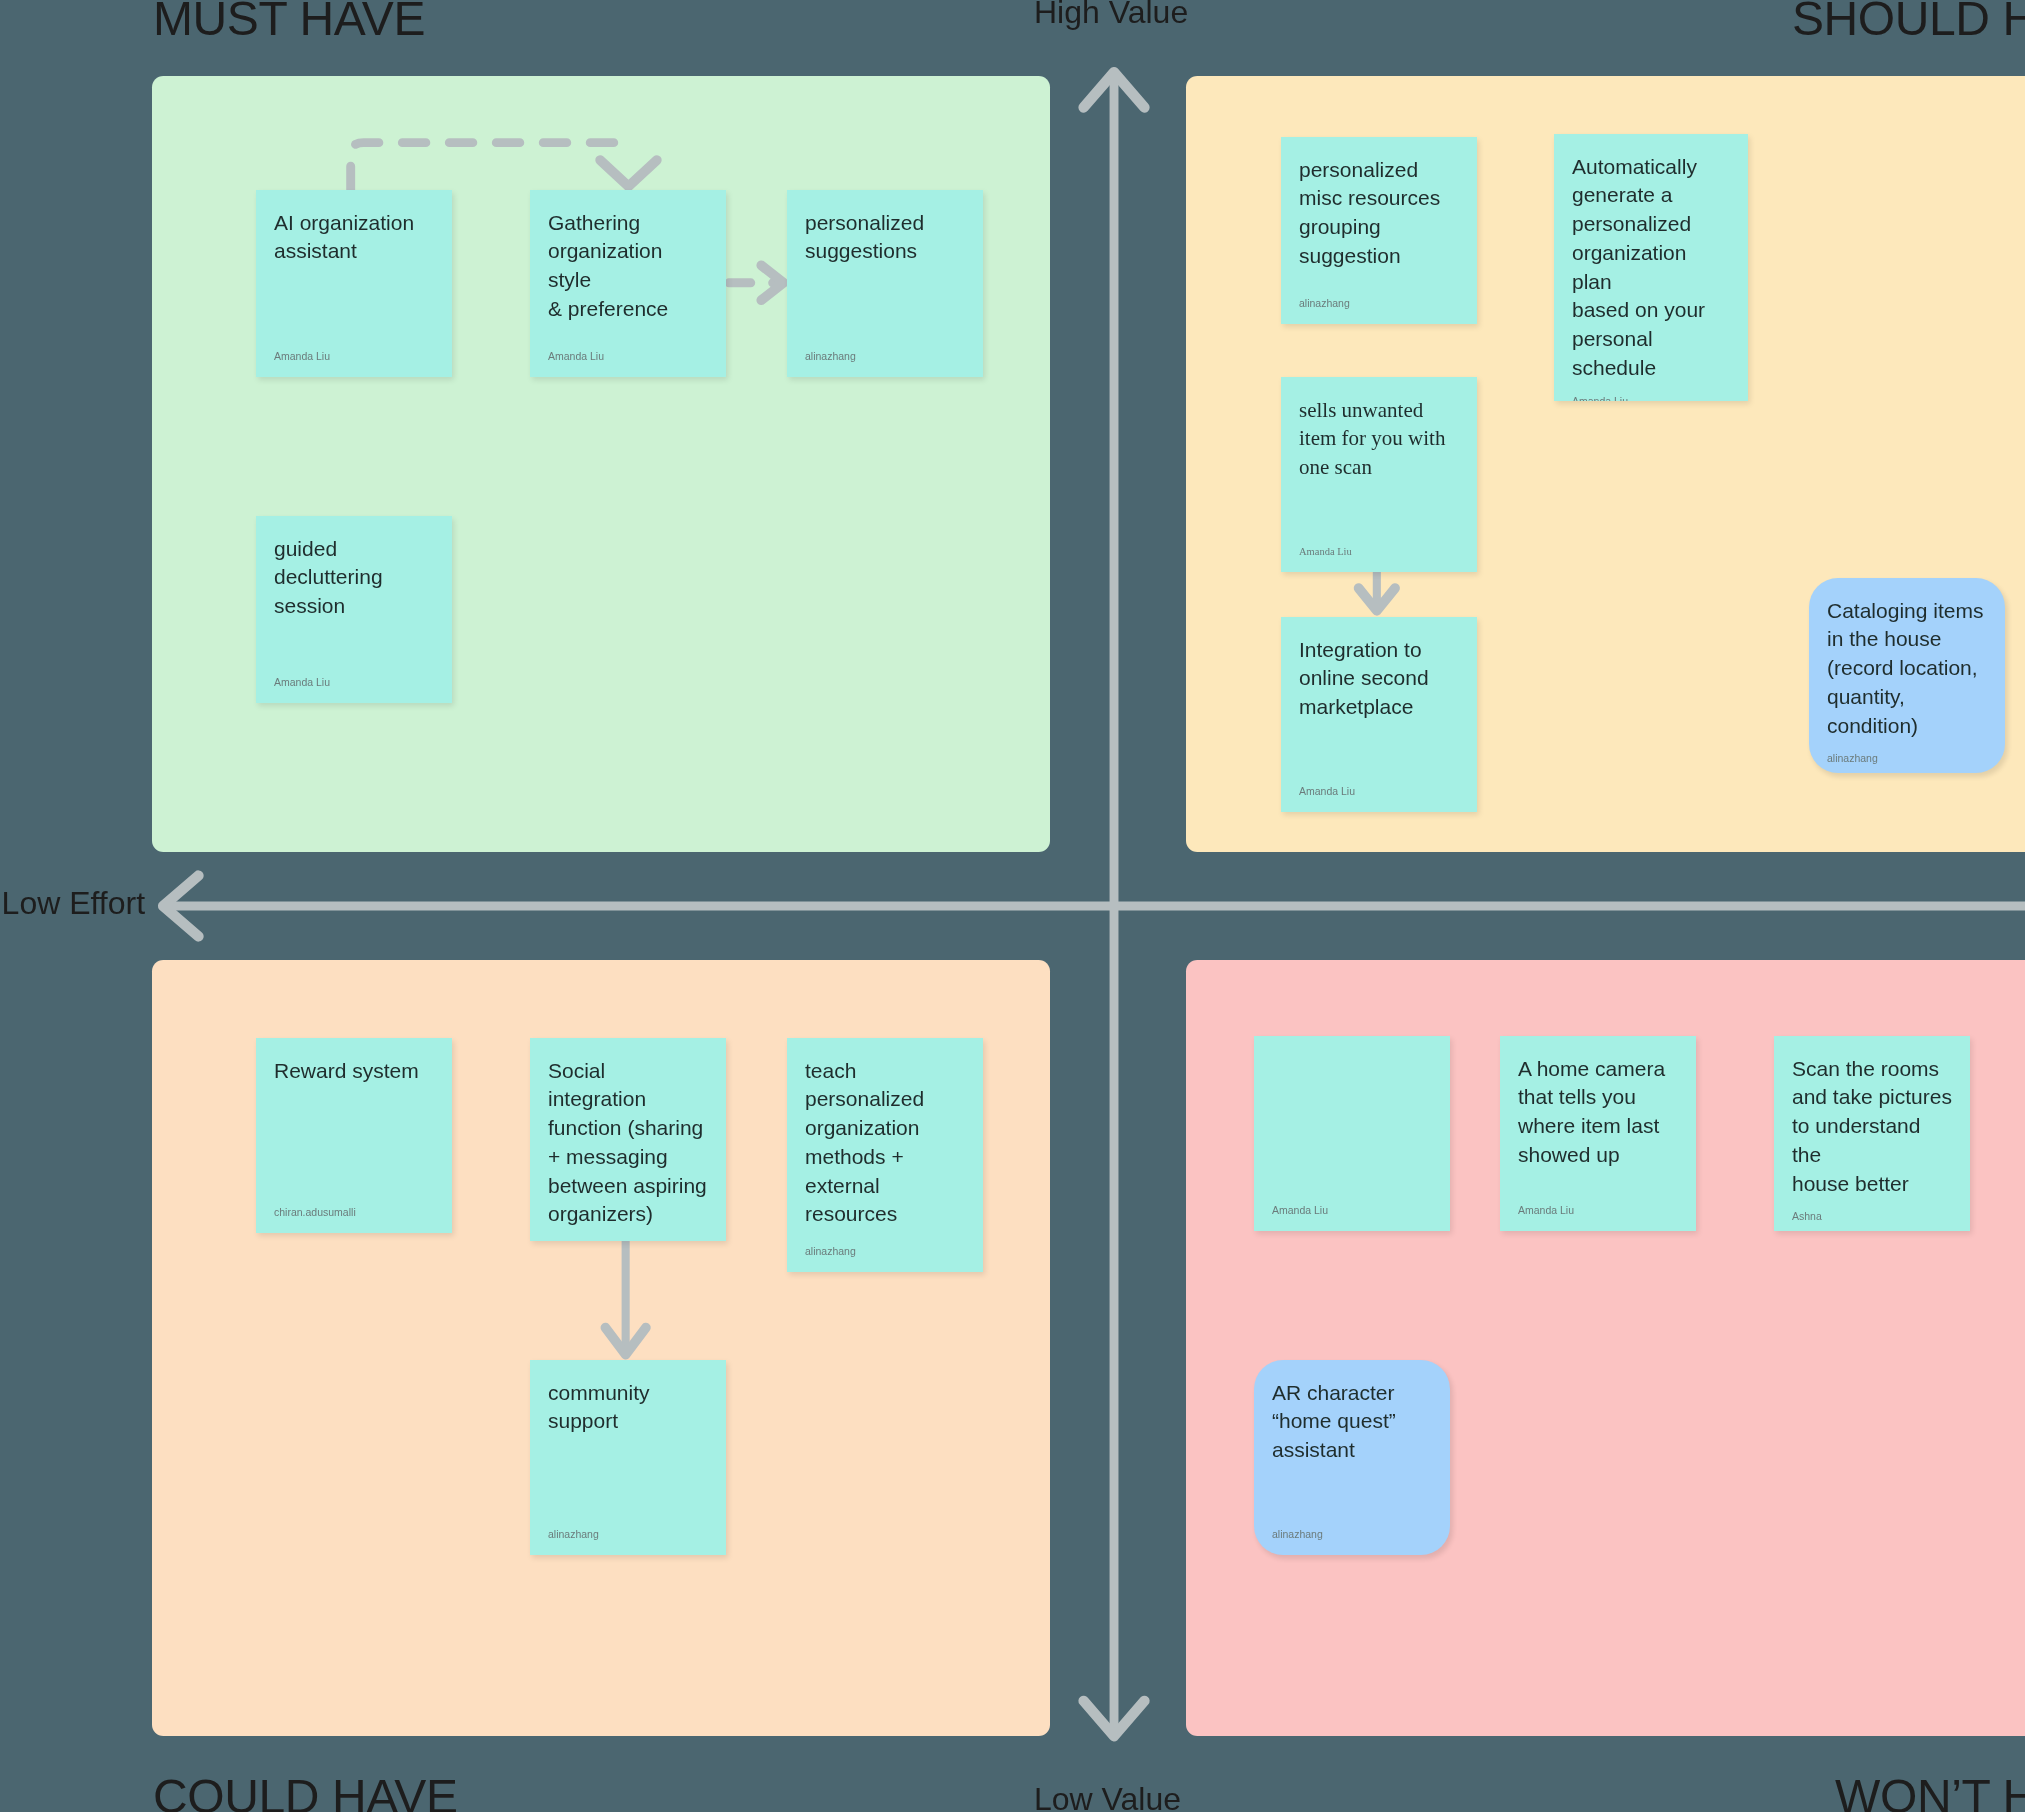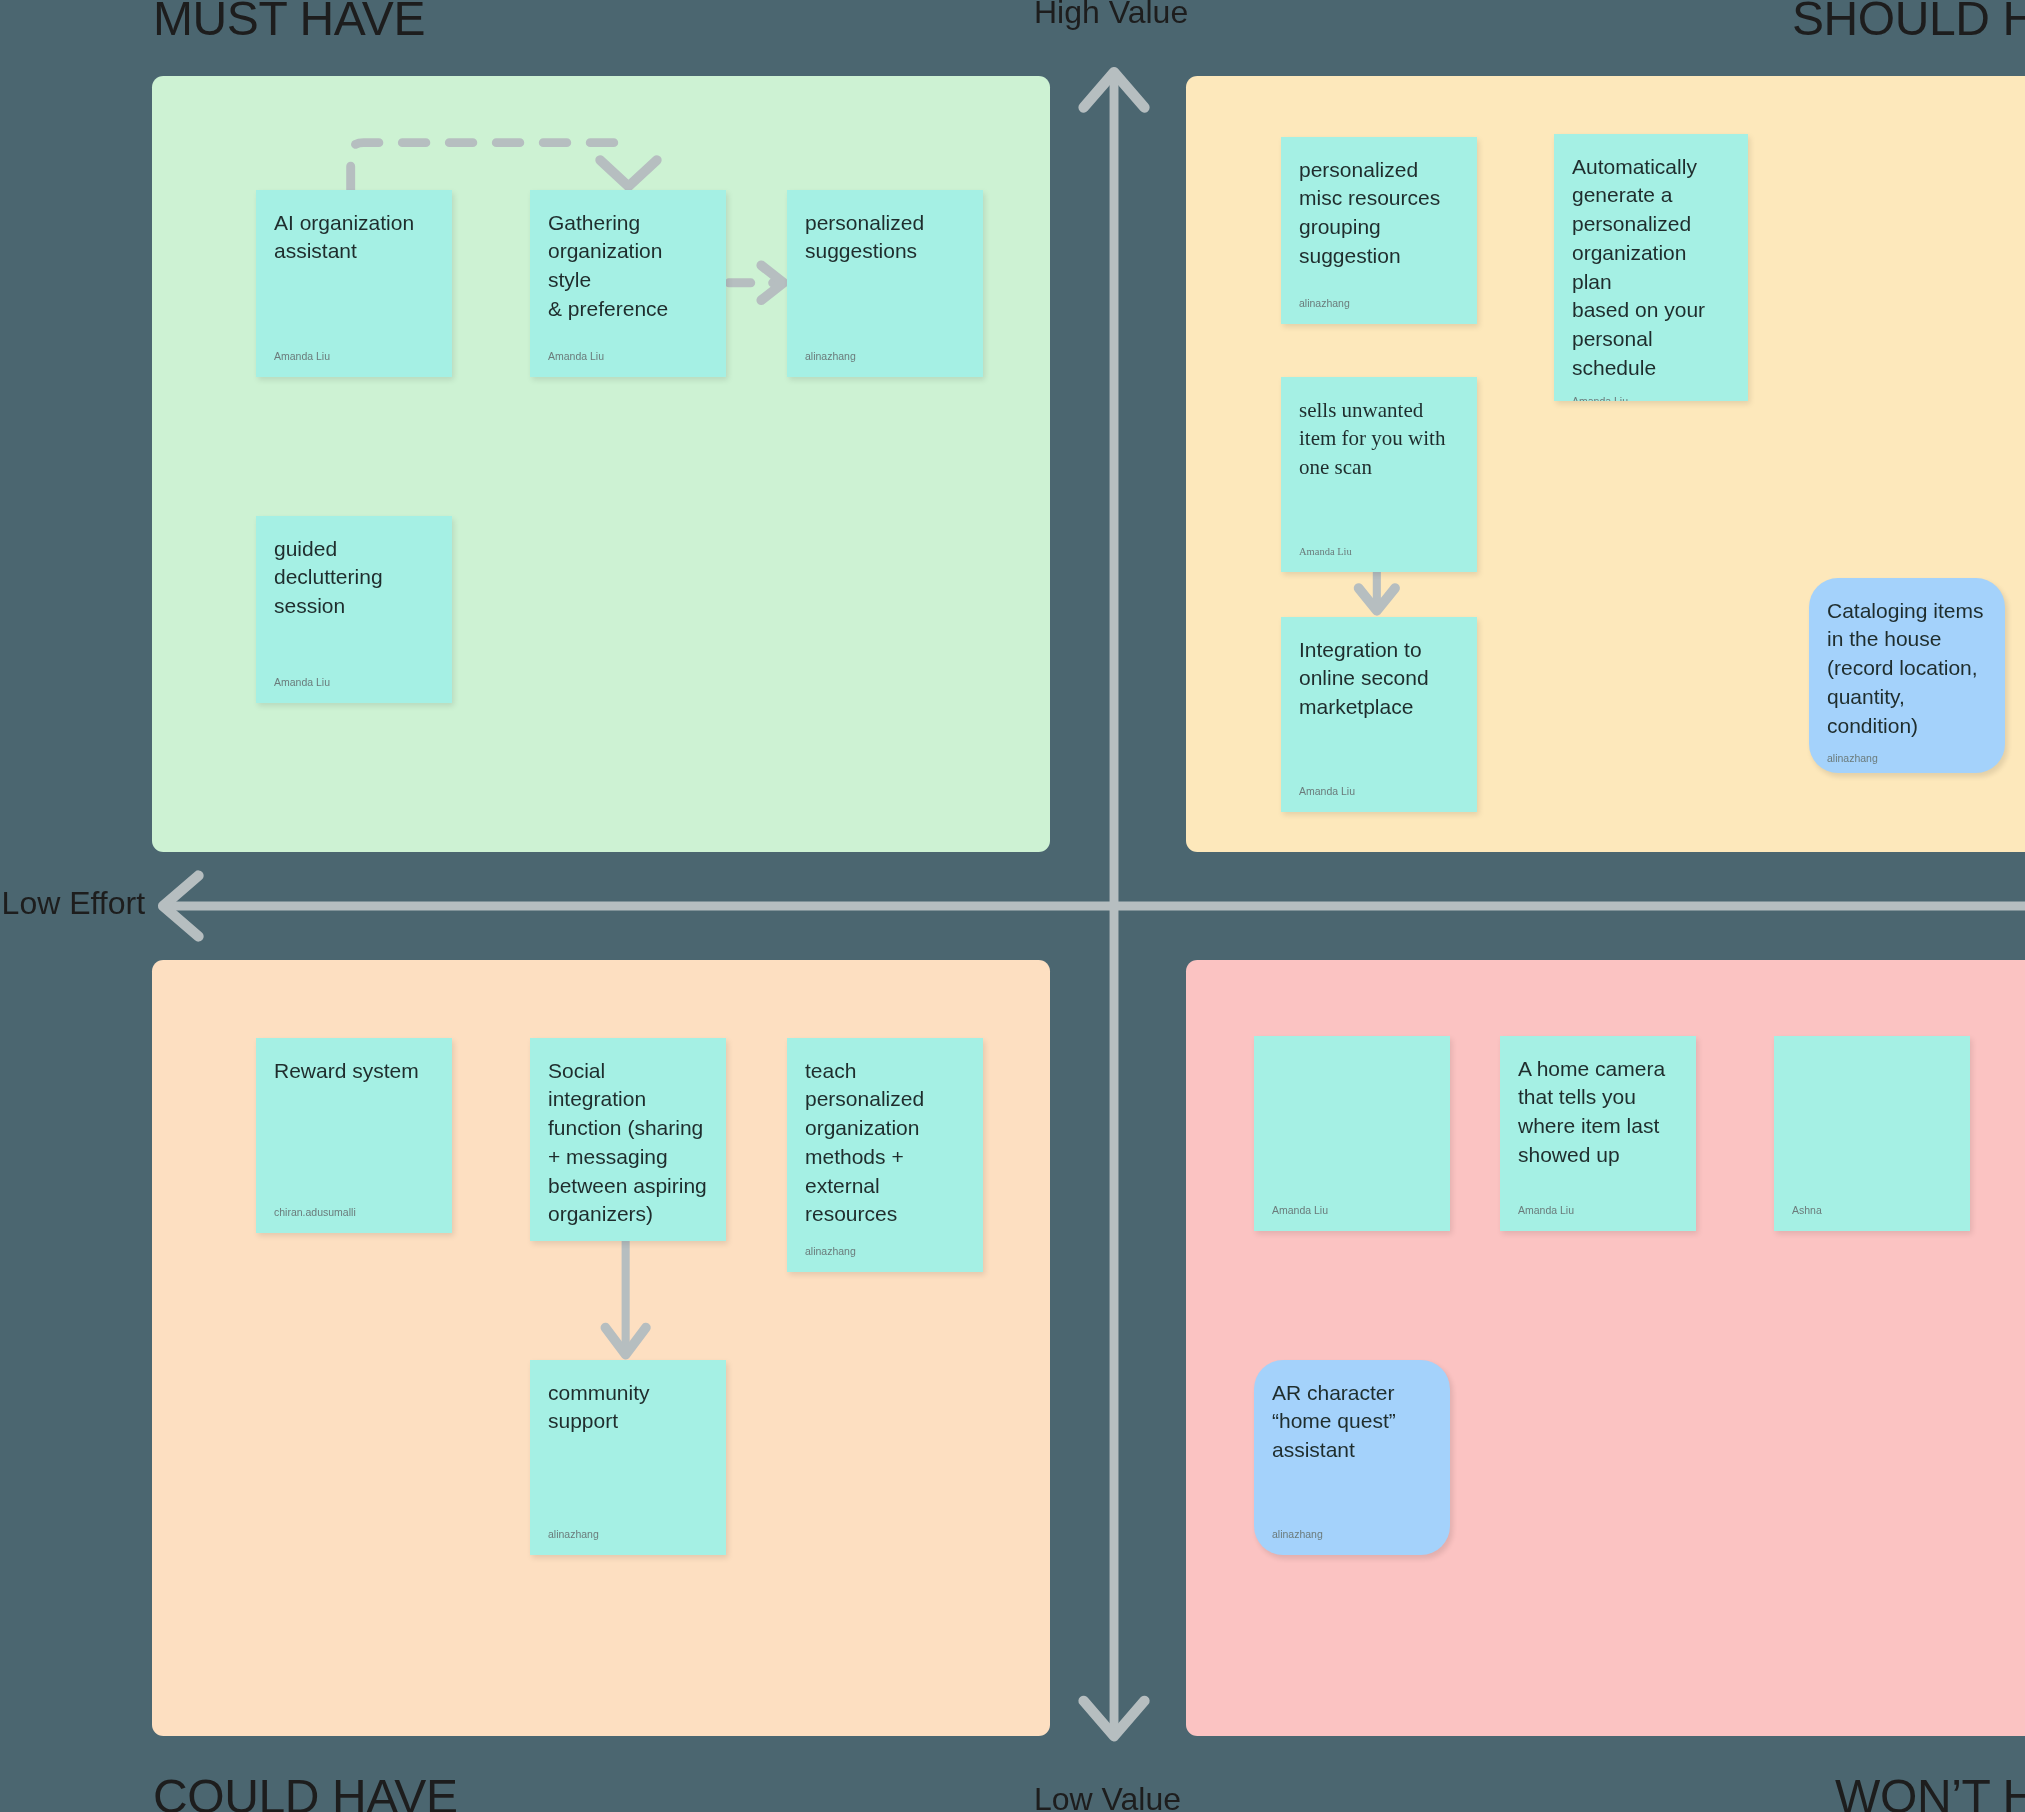--- a/index.html
+++ b/index.html
@@ -242,20 +242,24 @@
   <div class="note-author">Amanda Liu</div>
 </div>
 <div class="note teal" style="left:1460px; top:1036px; width:196px; height:195px;margin-left:40px;">
   <div class="note-text">A home camera
 that tells you
 where item last
 showed up</div>
   <div class="note-author">Amanda Liu</div>
 </div>
 <div class="note teal" style="left:1774px; top:1036px; width:196px; height:195px;">
+  <div class="note-text">Scan the rooms
+and take pictures
+to understand the
+house better</div>
   <div class="note-author">Ashna</div>
 </div>
 <div class="note blue" style="left:1254px; top:1360px; width:196px; height:195px;justify-content:space-between;">
   <div class="note-text">AR character
 “home quest”
 assistant</div>
   <div class="note-author">alinazhang</div>
 </div>
 
 

